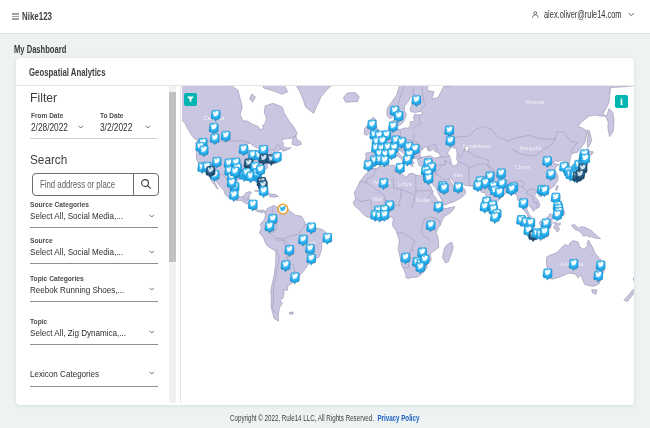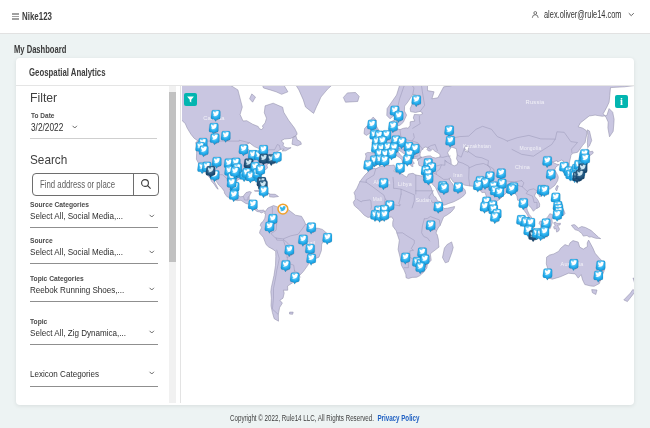--- a/index.html
+++ b/index.html
@@ -76,20 +76,29 @@
 <div class="crumb"><span class="sx">My Dashboard</span></div>
 <div class="card">
   <div class="chead"><span class="sx">Geospatial Analytics</span></div>
   <div class="cbody">
     <div class="fpane">
       <div class="sbar">
           <div class="sthumb"></div>
         </div>
       <div class="ftitle"><span class="sx">Filter</span></div>
       <div class="drow">
+        <div class="dcol">
+          <div class="flabel"><span class="sx">From Date</span></div>
+          <div class="dval">
+              <span class="sx">2/28/2022</span>
+              <svg class="chev" viewBox="0 0 24 24" fill="none" stroke="#4a4a4a" stroke-width="2.6">
+                <path d="M5 9l7 7 7-7"></path>
+              </svg>
+            </div>
+        </div>
         <div class="dcol">
           <div class="flabel"><span class="sx">To Date</span></div>
           <div class="dval">
               <span class="sx">3/2/2022</span>
               <svg class="chev" viewBox="0 0 24 24" fill="none" stroke="#4a4a4a" stroke-width="2.6">
                 <path d="M5 9l7 7 7-7"></path>
               </svg>
             </div>
         </div>
       </div>

